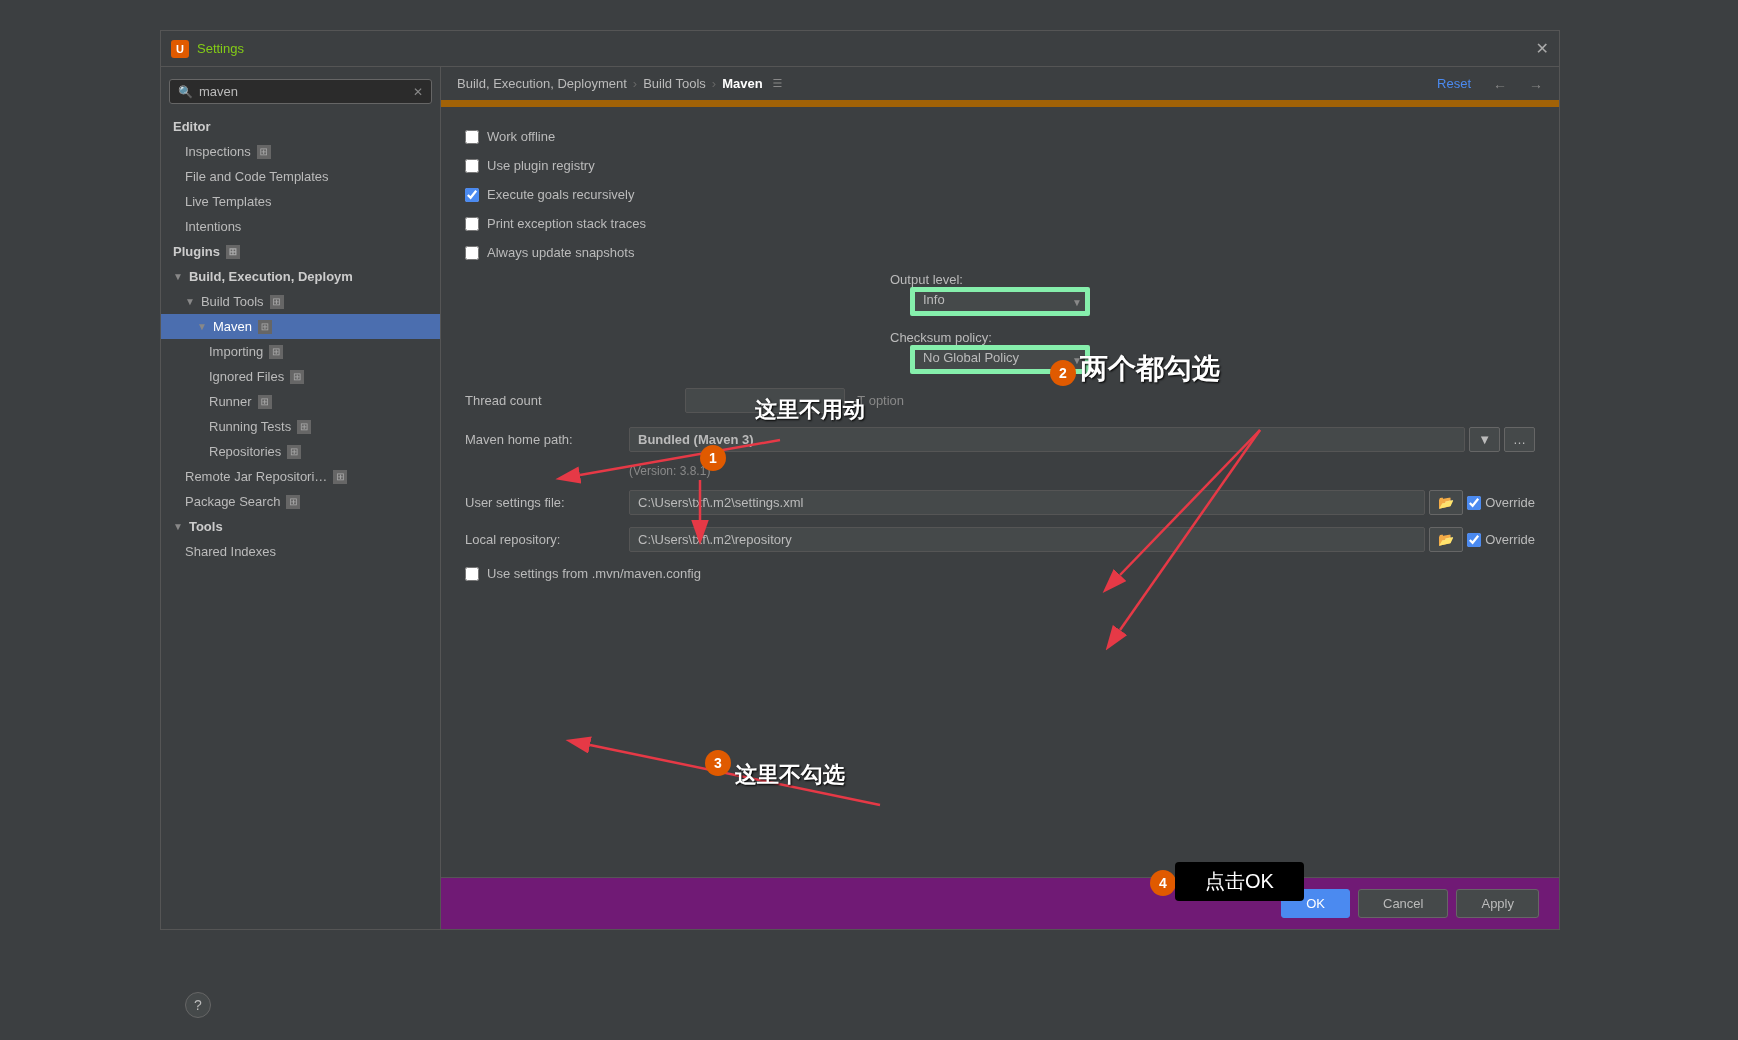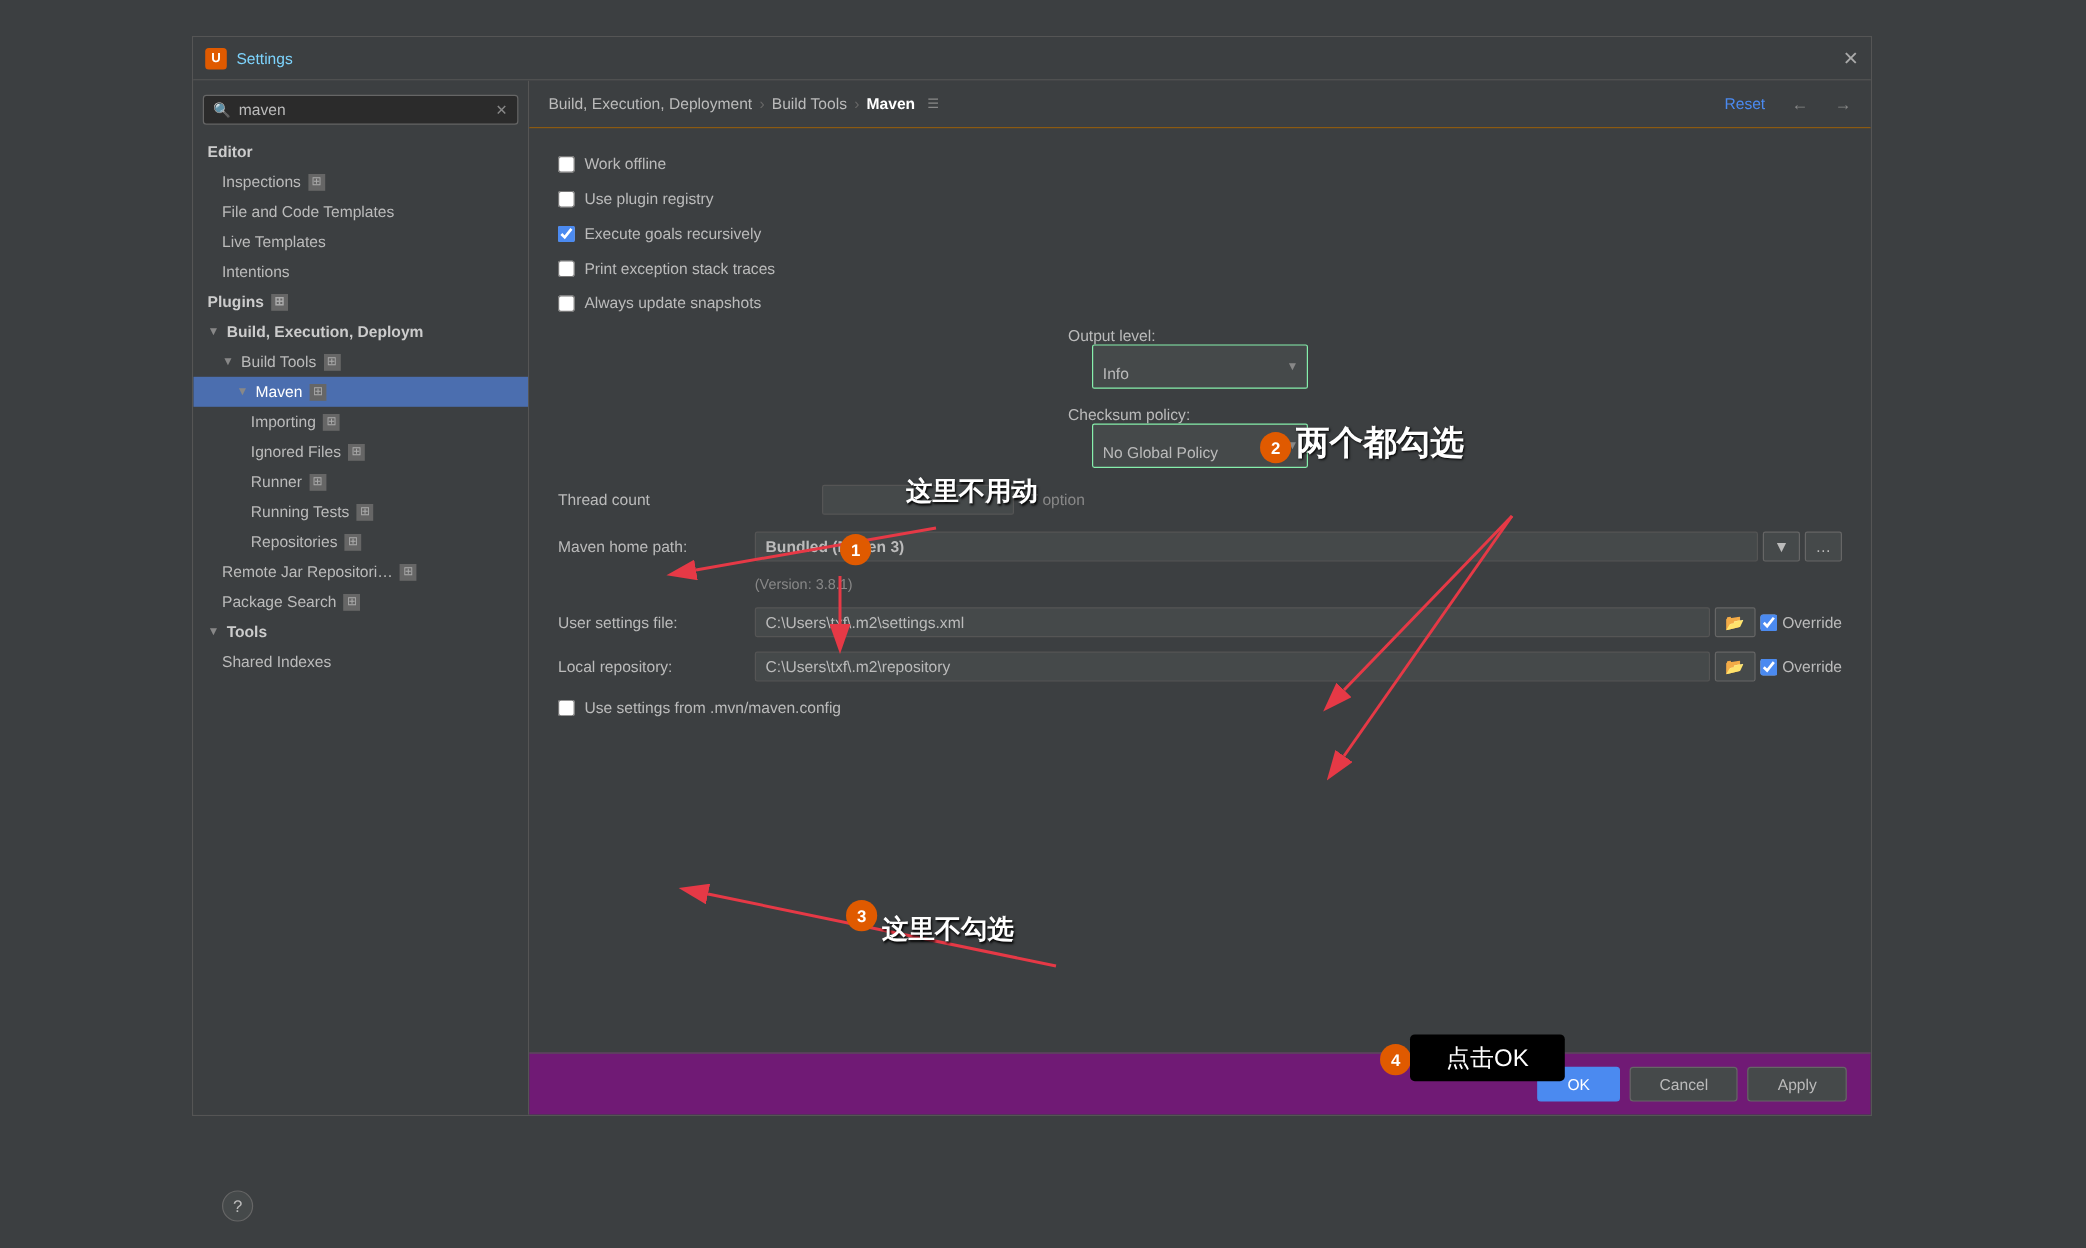--- a/index.html
+++ b/index.html
@@ -43,21 +43,21 @@
       margin-right: 8px;
       display: flex;
       align-items: center;
       justify-content: center;
       font-size: 11px;
       color: white;
       font-weight: bold;
     }
 
     .titlebar-title {
-      color: #7dd3fc;
+      color: #84cc16;
       font-size: 13px;
     }
 
     .titlebar-close {
       margin-left: auto;
       color: #aaa;
       font-size: 16px;
       cursor: pointer;
     }
 
@@ -153,21 +153,21 @@
     .right-panel {
       flex: 1;
       display: flex;
       flex-direction: column;
       overflow: hidden;
     }
 
     .breadcrumb-bar {
       height: 40px;
       background: #3c3f41;
-      border-bottom: 1px solid #a16207;
+      border-bottom: 7px solid #a16207;
       display: flex;
       align-items: center;
       padding: 0 16px;
       gap: 6px;
       flex-shrink: 0;
     }
 
     .breadcrumb-item {
       color: #bbb;
       font-size: 13px;
@@ -248,24 +248,24 @@
       min-width: 220px;
     }
 
     .select-wrapper {
       position: relative;
       display: inline-block;
     }
 
     .select-wrapper select {
       background: #45494a;
-      border: 1px solid #86efac;
-      color: #bbb;
-      font-size: 13px;
-      padding: 16px 28px 4px 8px;
+      border: 5px solid #86efac;
+      color: #bbb;
+      font-size: 13px;
+      padding: 0 28px 4px 8px;
       border-radius: 2px;
       min-width: 180px;
       appearance: none;
       cursor: pointer;
     }
 
     .select-wrapper::after {
       content: "▼";
       position: absolute;
       right: 8px;

